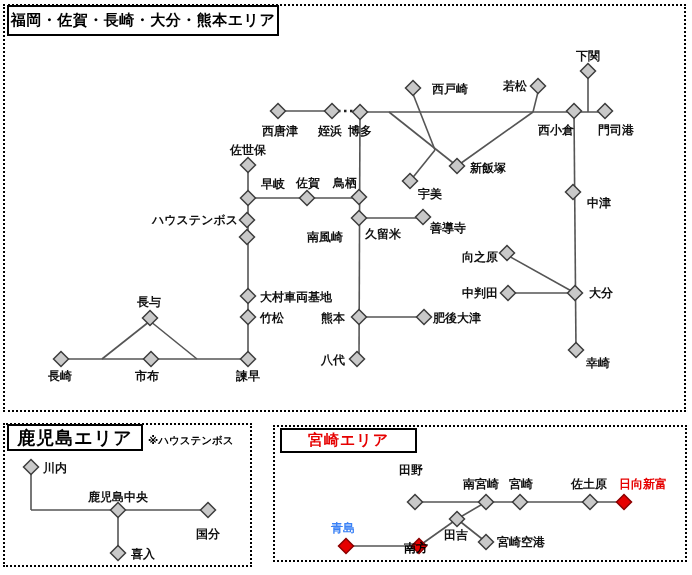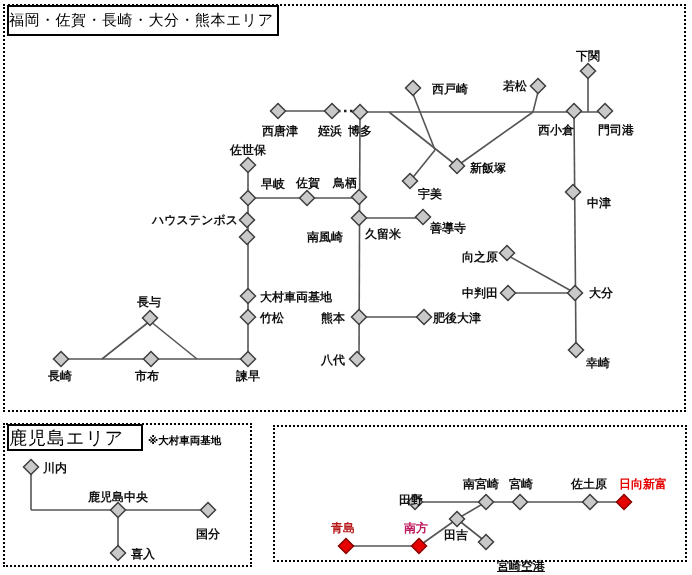--- a/index.html
+++ b/index.html
@@ -6,22 +6,22 @@
   #stage{position:relative;width:692px;height:575px;background:#fff;overflow:hidden;
          font-family:"Liberation Sans","DejaVu Sans",sans-serif;}
   .area-box{position:absolute;border:2px dotted #000;background:#fff;z-index:1;}
   .main-box{left:3px;top:4px;width:679px;height:404px;}
   .kagoshima-box{left:3px;top:423px;width:245px;height:140px;}
   .miyazaki-box{left:273px;top:425px;width:410px;height:133px;}
   #diagram-svg{position:absolute;left:0;top:0;z-index:2;}
   .stn{position:absolute;z-index:3;font-weight:bold;font-size:12px;line-height:14px;
        white-space:nowrap;color:#111;}
   .title-box{position:absolute;z-index:4;border:2px solid #000;background:#fff;
-             display:flex;align-items:center;
-             font-weight:normal;color:#000;}
+             display:flex;align-items:center;justify-content:center;
+             font-weight:bold;color:#000;}
   .fukuoka-title{left:7px;top:5px;width:268px;height:27px;font-size:15px;letter-spacing:0.5px;}
   .kagoshima-title{left:7px;top:424px;width:132px;height:23px;font-size:18px;letter-spacing:1px;}
   .miyazaki-title{left:280px;top:428px;width:133px;height:21px;font-size:15px;letter-spacing:1px;}
   .note{position:absolute;z-index:4;font-weight:bold;white-space:nowrap;}
   .kagoshima-note{left:148px;top:434px;font-size:10.5px;color:#000;}
   .miyazaki-note{left:430px;top:432px;font-size:14px;letter-spacing:1px;}
 </style>
 </head>
 <body>
 
@@ -108,22 +108,25 @@
       <path d="M 486 534.5 L 493.5 542 L 486 549.5 L 478.5 542 Z" fill="#c9c9c9" stroke="#3d3d3d" stroke-width="1.5"></path>
     </svg>
 
   <div class="title-box fukuoka-title">
     <span>福岡・佐賀・長崎・大分・熊本エリア</span>
   </div>
 
   <div class="title-box kagoshima-title">
     <span>鹿児島エリア</span>
   </div>
-  <div class="note kagoshima-note">※大村車両基地</div>
+  <div class="note kagoshima-note">※ハウステンボス</div>
 
+  <div class="title-box miyazaki-title" style="color: rgb(230, 0, 0);">
+    <span>宮崎エリア</span>
+  </div>
 
 <div class="stn" style="left: 262px; top: 124px;">西唐津</div>
     <div class="stn" style="left: 318px; top: 124px;">姪浜</div>
     <div class="stn" style="left: 348px; top: 124px;">博多</div>
     <div class="stn" style="left: 432px; top: 82px;">西戸崎</div>
     <div class="stn" style="left: 503px; top: 79px;">若松</div>
     <div class="stn" style="left: 576px; top: 49px;">下関</div>
     <div class="stn" style="left: 538px; top: 123px;">西小倉</div>
     <div class="stn" style="left: 598px; top: 123px;">門司港</div>
     <div class="stn" style="left: 470px; top: 161px;">新飯塚</div>
@@ -147,22 +150,22 @@
     <div class="stn" style="left: 236px; top: 369px;">諫早</div>
     <div class="stn" style="left: 587px; top: 196px;">中津</div>
     <div class="stn" style="left: 462px; top: 250px;">向之原</div>
     <div class="stn" style="left: 462px; top: 286px;">中判田</div>
     <div class="stn" style="left: 589px; top: 286px;">大分</div>
     <div class="stn" style="left: 586px; top: 356px;">幸崎</div>
     <div class="stn" style="left: 43px; top: 461px;">川内</div>
     <div class="stn" style="left: 88px; top: 490px;">鹿児島中央</div>
     <div class="stn" style="left: 196px; top: 527px; font-family: Liberation Serif, serif;">国分</div>
     <div class="stn" style="left: 131px; top: 547px;">喜入</div>
-    <div class="stn" style="left: 399px; top: 493px;">田野</div>
+    <div class="stn" style="left: 399px; top: 463px;">田野</div>
     <div class="stn" style="left: 463px; top: 477px;">南宮崎</div>
     <div class="stn" style="left: 509px; top: 477px;">宮崎</div>
     <div class="stn" style="left: 571px; top: 477px;">佐土原</div>
     <div class="stn" style="left: 619px; top: 477px; color: rgb(230, 0, 0);">日向新富</div>
-    <div class="stn" style="left: 331px; top: 521px; color: #b91c1c;">青島</div>
-    <div class="stn" style="left: 404px; top: 521px; color: #be185d;">南方</div>
+    <div class="stn" style="left: 331px; top: 521px; color: #3b82f6;">青島</div>
+    <div class="stn" style="left: 404px; top: 541px; color: #000000;">南方</div>
     <div class="stn" style="left: 444px; top: 528px;">田吉</div>
-    <div class="stn" style="left: 497px; top: 559px; text-decoration: underline;">宮崎空港</div>
+    <div class="stn" style="left: 497px; top: 535px;">宮崎空港</div>
   </div>
 
 </body></html>

